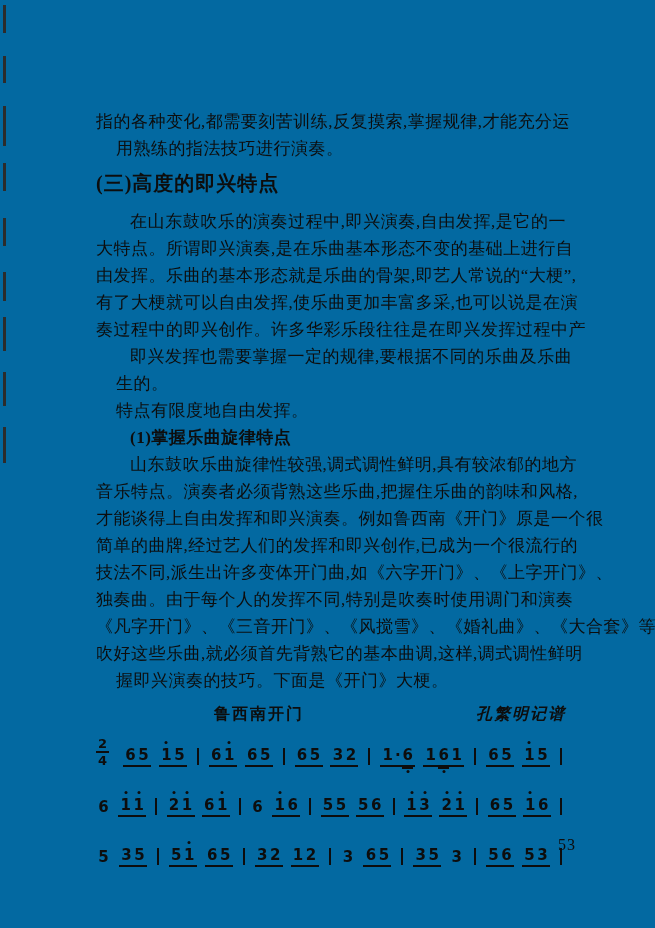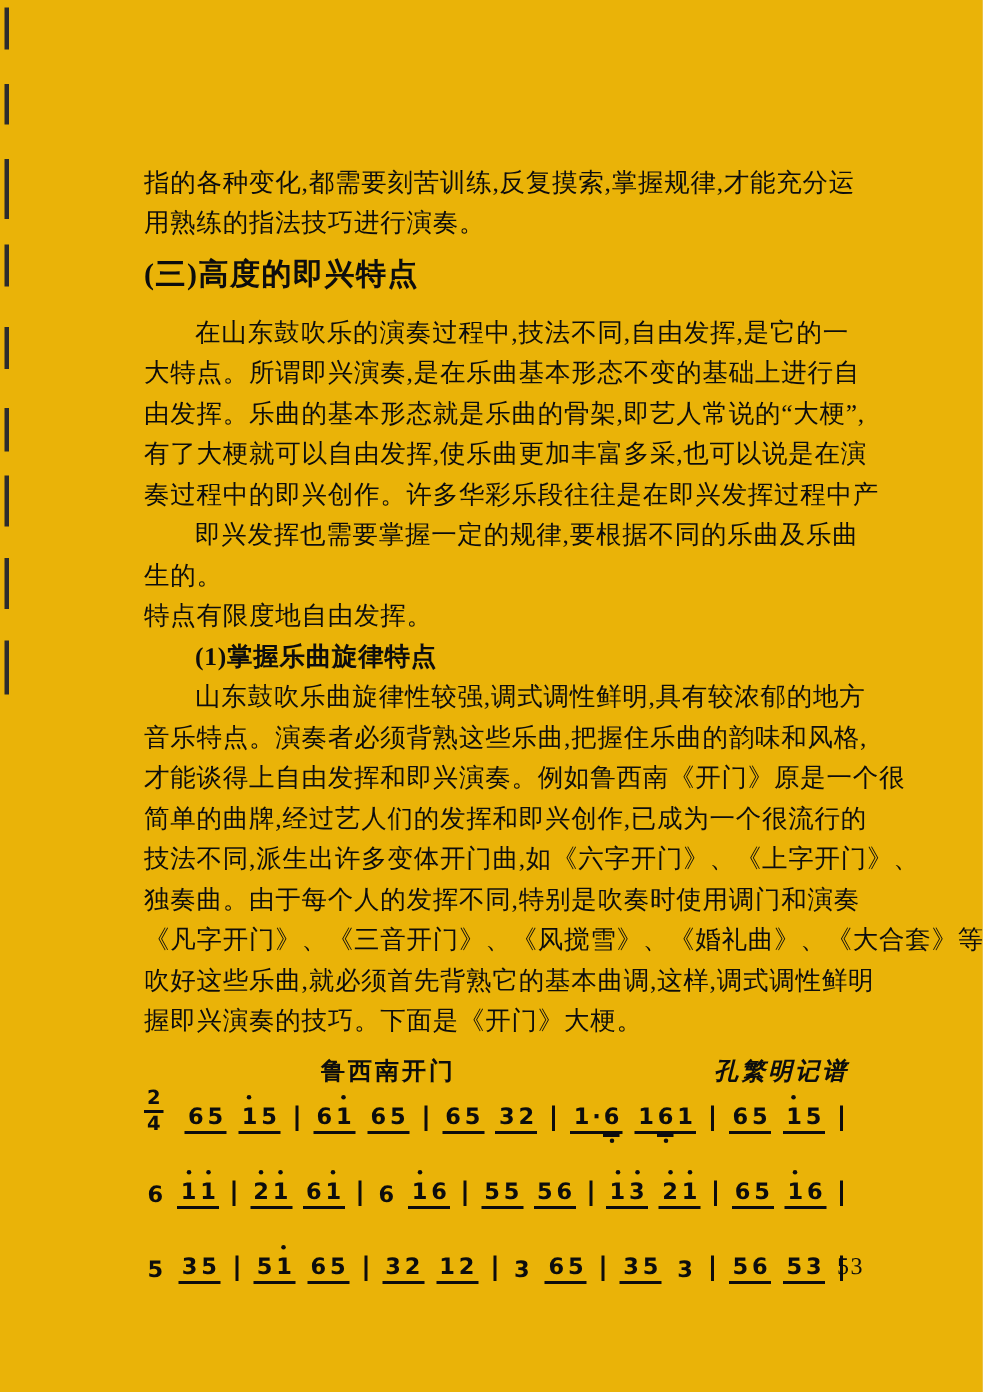--- a/index.html
+++ b/index.html
@@ -1,30 +1,30 @@
 <!DOCTYPE html>
 <html><head>
 <meta charset="utf-8">
 <style>
   html,body{margin:0;padding:0;}
   body{background:#e8e8e8;font-family:"Liberation Serif",serif;}
-  .page{position:relative;width:655px;height:928px;background:#eab308;overflow:hidden;color:#0d0d0d;}
+  .page{position:relative;width:655px;height:928px;background:#0369a1;overflow:hidden;color:#0d0d0d;}
   .edge-mark{position:absolute;left:3px;width:3px;background:#2c2c2c;}
   .content{position:absolute;left:96px;top:108px;width:470px;}
   .line{height:27px;line-height:27px;font-size:17px;letter-spacing:0.5px;
         text-align:justify;text-align-last:justify;white-space:nowrap;}
-  .line.end{text-align-last:left;}
+  .line.end{text-align-last:left;margin-left:20px;}
   .line.indent{padding-left:34px;}
   .heading{height:30px;line-height:30px;font-size:20px;font-weight:bold;text-align:left;
            margin-top:6px;margin-bottom:10px;letter-spacing:1px;}
   .subheading{font-weight:bold;text-align-last:left;}
   
   .score{margin-top:10px;}
   .score-header{display:flex;align-items:flex-end;font-size:16px;font-weight:bold;
-                letter-spacing:2px;margin-bottom:1px;justify-content:center;}
+                letter-spacing:2px;margin-bottom:12px;justify-content:center;}
   .score-title{margin-left:118px;}
   .score-credit{margin-left:auto;font-style:italic;}
   .score-line{display:flex;align-items:flex-end;justify-content:space-between;
               height:30px;margin-bottom:20px;padding-right:2px;}
   .score-line:last-child{margin-bottom:0;}
   .grp{display:flex;align-items:flex-end;padding:0 1px 2px 1px;}
   .grp.beamed{border-bottom:2px solid #0d0d0d;}
   .nt{position:relative;display:inline-block;width:13px;text-align:center;
       font-family:"DejaVu Sans",sans-serif;font-weight:bold;font-size:15px;line-height:16px;}
   .nt.aug{width:7px;}
@@ -54,21 +54,21 @@
   <div class="edge-mark" style="top:317px;height:34px;"></div>
   <div class="edge-mark" style="top:372px;height:34px;"></div>
   <div class="edge-mark" style="top:427px;height:36px;"></div>
 
   <div class="content">
     <div class="line">指的各种变化,都需要刻苦训练,反复摸索,掌握规律,才能充分运</div>
     <div class="line end">用熟练的指法技巧进行演奏。</div>
 
     <div class="heading">(三)高度的即兴特点</div>
 
-    <div class="line indent">在山东鼓吹乐的演奏过程中,技法不同,自由发挥,是它的一</div>
+    <div class="line indent">在山东鼓吹乐的演奏过程中,即兴演奏,自由发挥,是它的一</div>
     <div class="line">大特点。所谓即兴演奏,是在乐曲基本形态不变的基础上进行自</div>
     <div class="line">由发挥。乐曲的基本形态就是乐曲的骨架,即艺人常说的“大梗”,</div>
     <div class="line">有了大梗就可以自由发挥,使乐曲更加丰富多采,也可以说是在演</div>
     <div class="line">奏过程中的即兴创作。许多华彩乐段往往是在即兴发挥过程中产</div>
     <div class="line indent">即兴发挥也需要掌握一定的规律,要根据不同的乐曲及乐曲</div>
 
     <div class="line end">生的。</div>
     <div class="line end">特点有限度地自由发挥。</div>
 
     <div class="line indent subheading">(1)掌握乐曲旋律特点</div>

